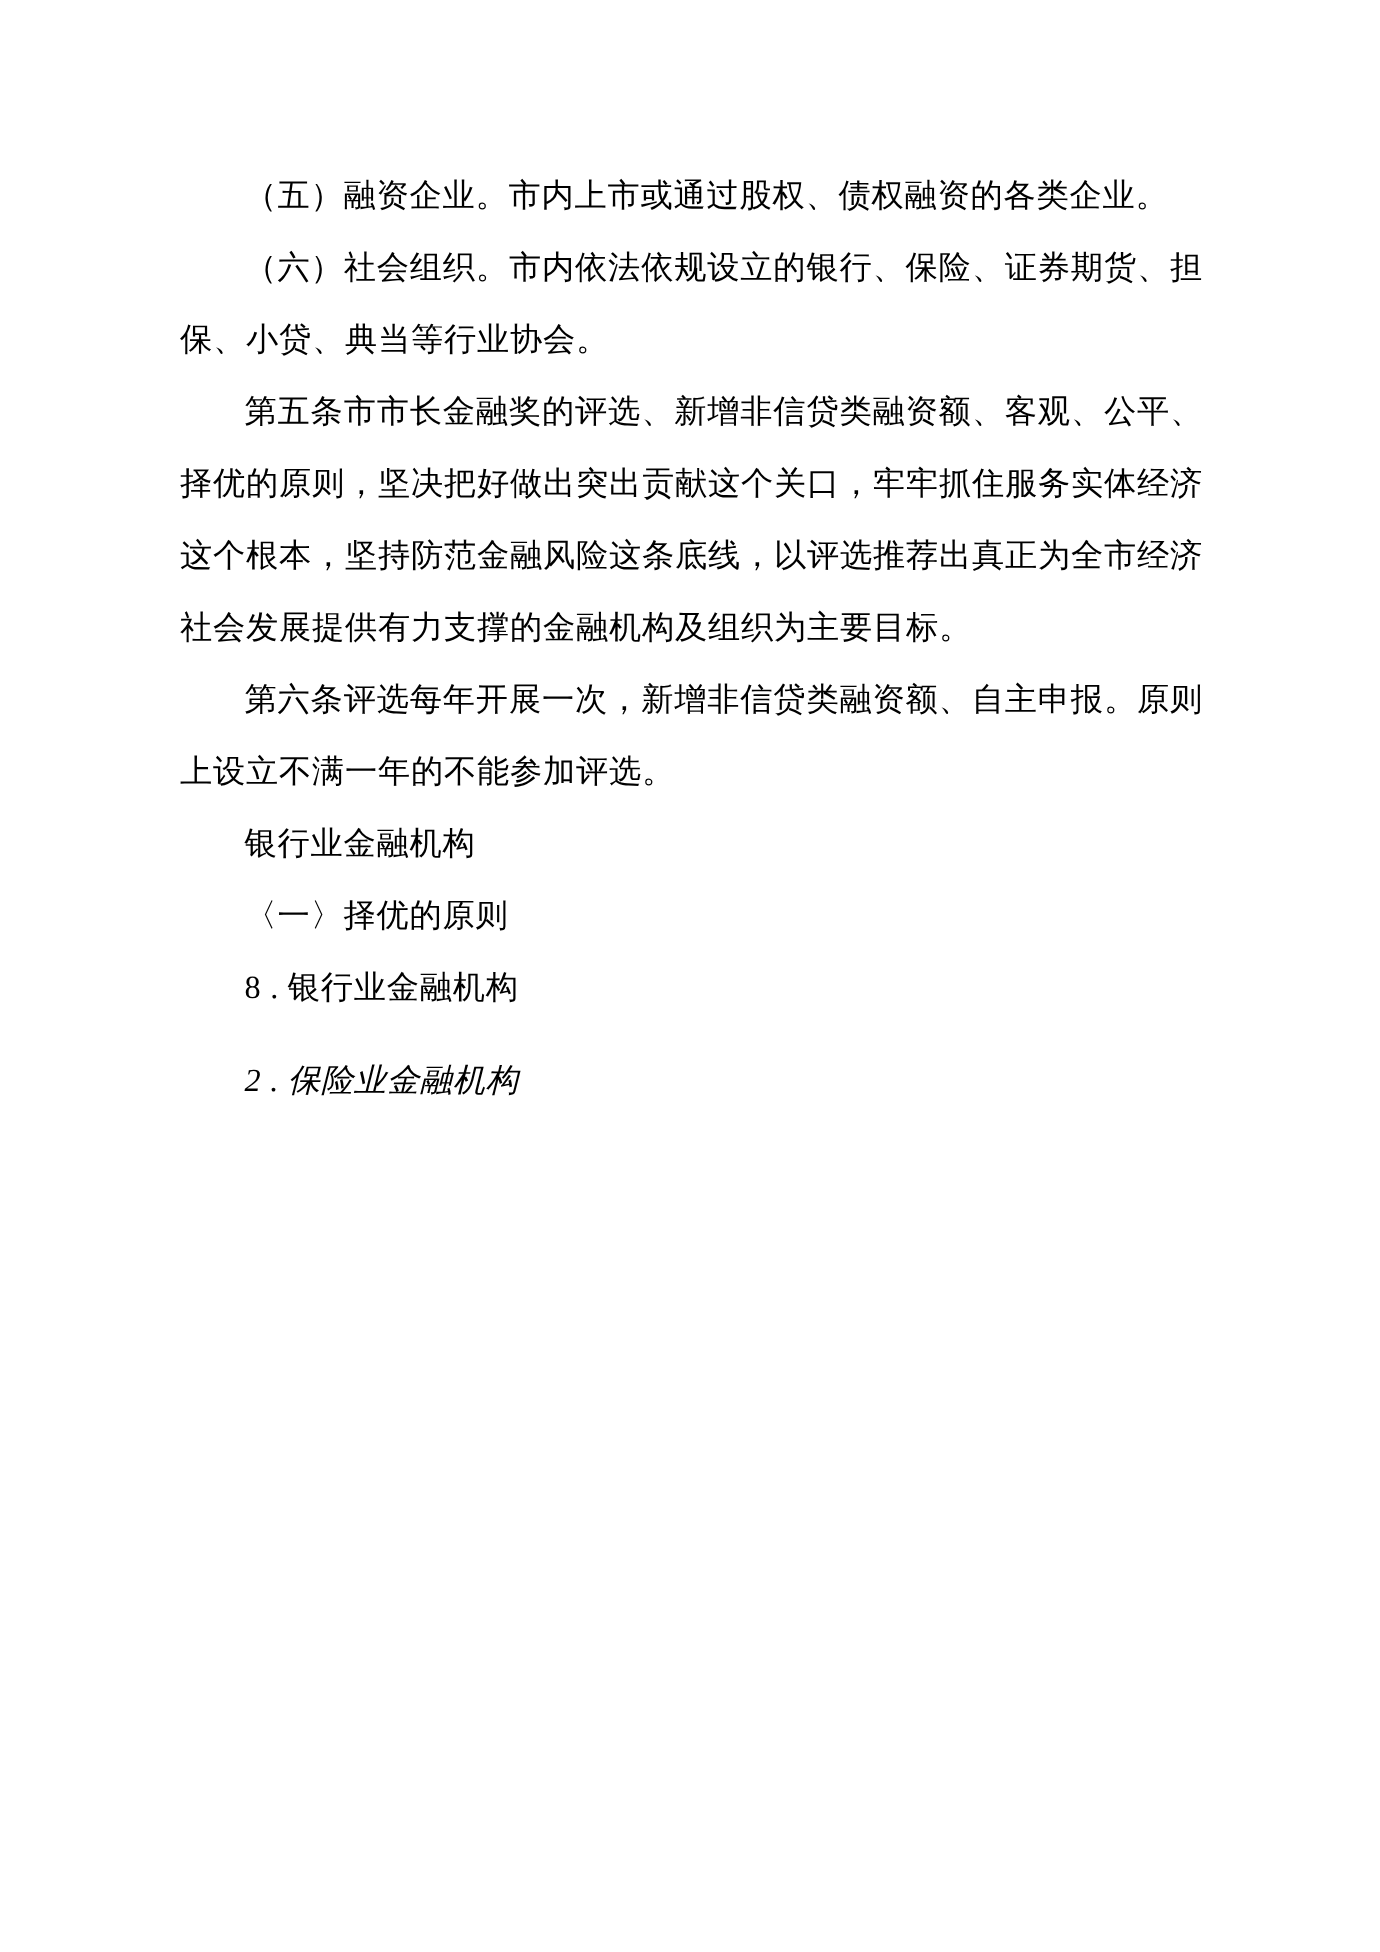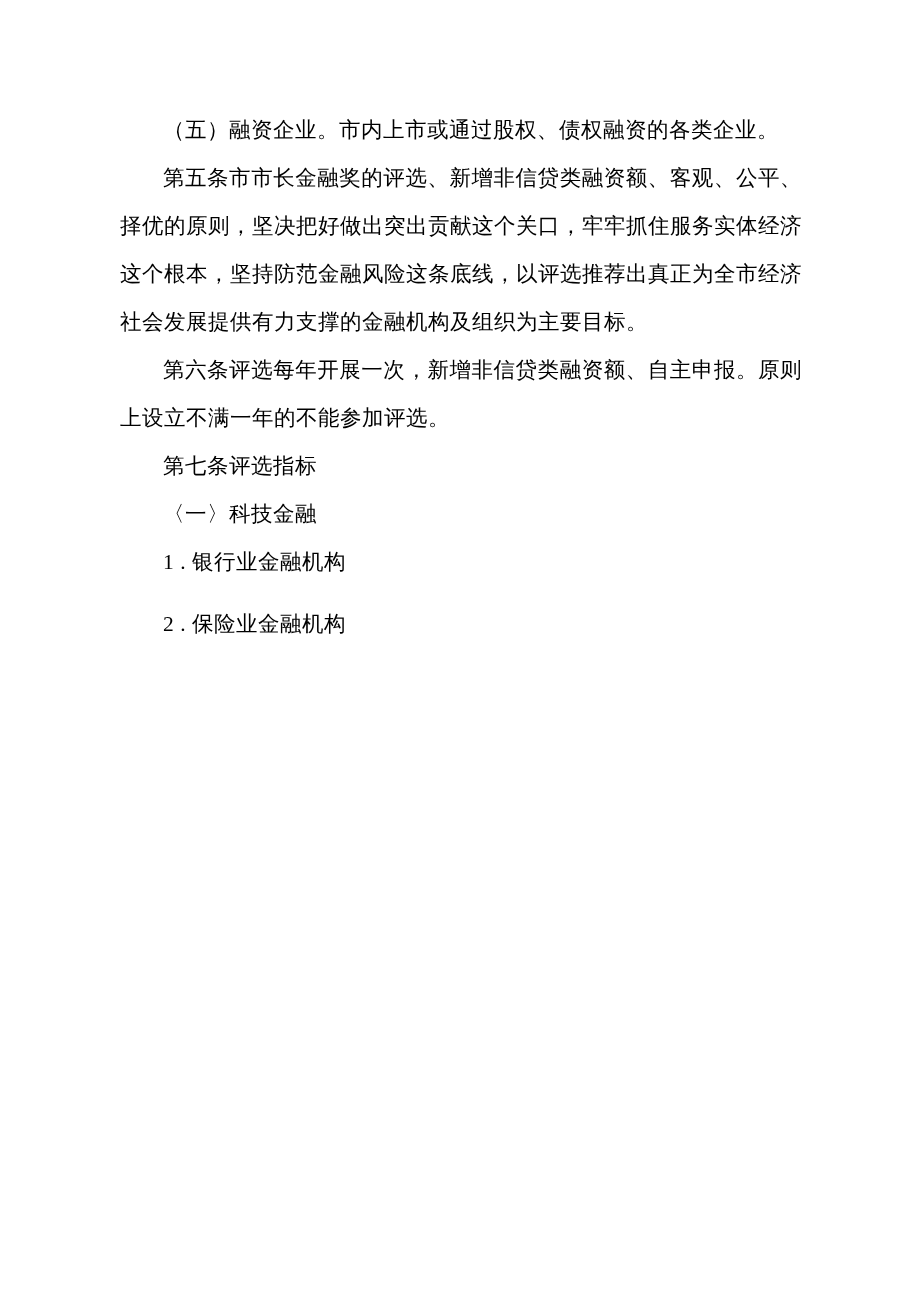--- a/index.html
+++ b/index.html
@@ -25,27 +25,28 @@
     margin: 0;
     font-size: 21.5px;
     line-height: 48px;
     text-align: justify;
     text-justify: inter-ideograph;
     text-indent: 2em;
     letter-spacing: 0.5px;
     word-break: break-all;
   }
   .para.mt-lg { margin-top: 25px; }
-  .para.mt-md { margin-top: 14px; }
+  .para.mt-md { margin-top: 14px; font-style: italic; }
   .para.heading { text-align: left; }
 </style>
 </head>
 <body>
 
 <div class="page">
   <p class="para">（五）融资企业。市内上市或通过股权、债权融资的各类企业。</p>
+  <p class="para">（六）社会组织。市内依法依规设立的银行、保险、证券期货、担保、小贷、典当等行业协会。</p>
   <p class="para">第五条市市长金融奖的评选、新增非信贷类融资额、客观、公平、择优的原则，坚决把好做出突出贡献这个关口，牢牢抓住服务实体经济这个根本，坚持防范金融风险这条底线，以评选推荐出真正为全市经济社会发展提供有力支撑的金融机构及组织为主要目标。</p>
   <p class="para">第六条评选每年开展一次，新增非信贷类融资额、自主申报。原则上设立不满一年的不能参加评选。</p>
-  <p class="para heading">第七条评选指标</p>
-  <p class="para heading">〈一〉科技金融</p>
-  <p class="para heading">1 . 银行业金融机构</p>
+  <p class="para heading">银行业金融机构</p>
+  <p class="para heading">〈一〉择优的原则</p>
+  <p class="para heading">8 . 银行业金融机构</p>
   <p class="para heading mt-md">2 . 保险业金融机构</p>
 </div>
 
 </body></html>

